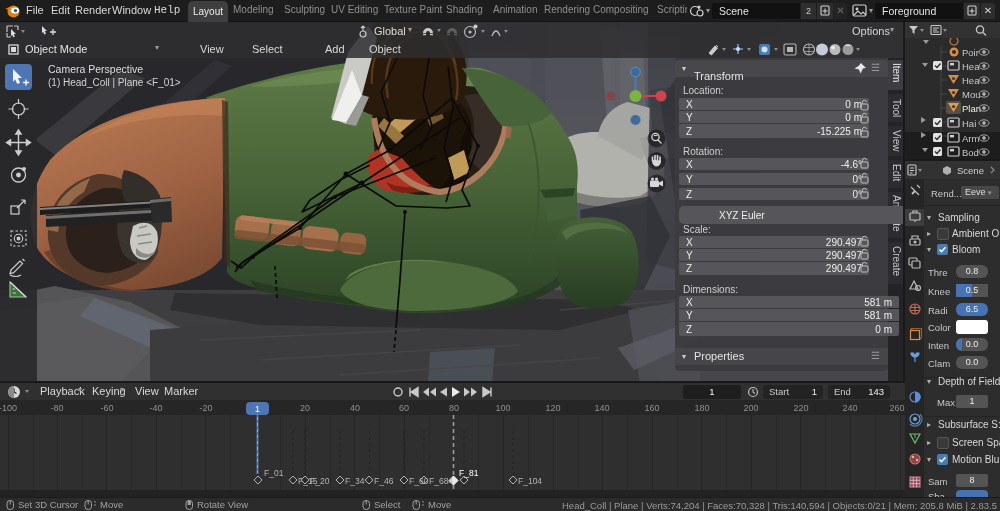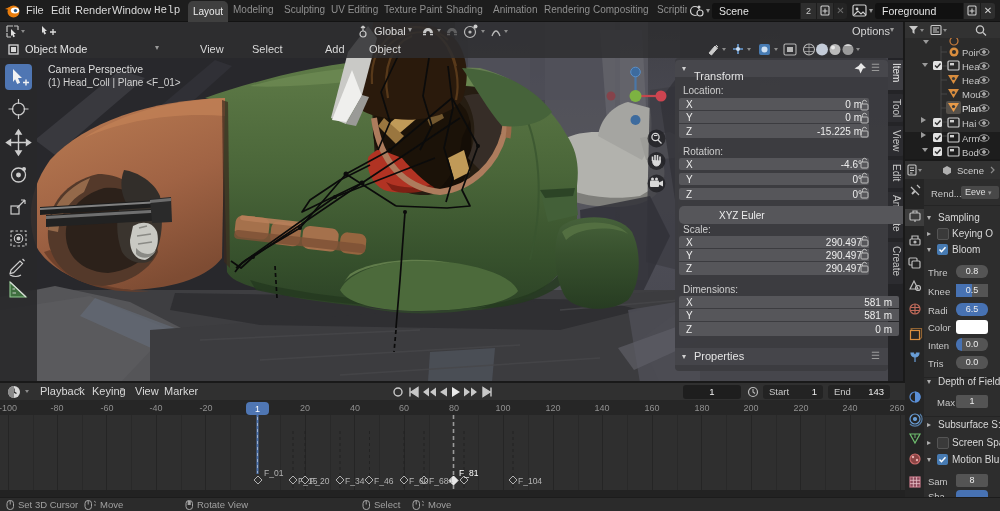--- a/index.html
+++ b/index.html
@@ -714,39 +714,39 @@
       </g>
     </svg>
 
     <div class="abs" style="left:26px;top:27px;font-size:9.5px;color:#c8c8c8;">Rend...</div>
     <div class="abs" style="left:56px;top:25px;width:34px;height:13px;background:#484848;border-radius:2px;font-size:9px;color:#dddddd;padding-left:4px;line-height:13px;">Eeve <span style="color:#9a9a9a;font-size:7px;">▾</span></div>
     <div class="abs" style="left:19px;top:44px;width:76px;height:1px;background:#242424;"></div>
     <div class="abs" style="left:22px;top:52px;font-size:8px;color:#b0b0b0;">▾</div>
       <div class="abs" style="left:33px;top:51px;font-size:10px;color:#d8d8d8;">Sampling</div>
     <div class="abs" style="left:22px;top:68px;font-size:8px;color:#b0b0b0;">▸</div>
     <div class="abs" style="left:32px;top:67px;width:10px;height:10px;background:#3a3a3a;border:1px solid #555;border-radius:2px;"></div>
-    <div class="abs" style="left:47px;top:67px;font-size:10px;color:#d8d8d8;">Keying O</div>
+    <div class="abs" style="left:47px;top:67px;font-size:10px;color:#d8d8d8;">Ambient O</div>
     <div class="abs" style="left:22px;top:84px;font-size:8px;color:#b0b0b0;">▾</div>
     <div class="abs" style="left:32px;top:83px;width:11px;height:11px;background:#477bb3;border-radius:2px;">
         <svg width="11" height="11" viewBox="0 0 11 11">
           <path d="M2.5 5.5 l2 2.2 4 -4.5" stroke="#fff" stroke-width="1.5" fill="none"></path>
         </svg>
       </div>
     <div class="abs" style="left:47px;top:83px;font-size:10px;color:#d8d8d8;">Bloom</div>
     <div class="abs" style="left:23px;top:106px;font-size:9.5px;color:#c8c8c8;">Thre</div>
     <div class="abs" style="left:51px;top:104px;width:32px;height:13px;background:#545454;border-radius:6px;font-size:9px;color:#eee;text-align:center;line-height:13px;">0.8</div>
     <div class="abs" style="left:23px;top:125px;font-size:9.5px;color:#c8c8c8;">Knee</div>
     <div class="abs" style="left:51px;top:123px;width:32px;height:13px;background:linear-gradient(90deg,#4772b3 50%,#545454 50%);border-radius:0;font-size:9px;color:#eee;text-align:center;line-height:13px;">0.5</div>
     <div class="abs" style="left:23px;top:144px;font-size:9.5px;color:#c8c8c8;">Radi</div>
     <div class="abs" style="left:51px;top:142px;width:32px;height:13px;background:#4772b3;border-radius:6px;font-size:9px;color:#eee;text-align:center;line-height:13px;">6.5</div>
     <div class="abs" style="left:23px;top:161px;font-size:9.5px;color:#c8c8c8;">Color</div>
     <div class="abs" style="left:51px;top:159px;width:32px;height:14px;background:#ffffff;border-radius:3px;"></div>
     <div class="abs" style="left:23px;top:179px;font-size:9.5px;color:#c8c8c8;">Inten</div>
     <div class="abs" style="left:51px;top:177px;width:32px;height:13px;background:linear-gradient(90deg,#4772b3 20%,#545454 20%);border-radius:6px;font-size:9px;color:#eee;text-align:center;line-height:13px;">0.0</div>
-    <div class="abs" style="left:23px;top:197px;font-size:9.5px;color:#c8c8c8;">Tris</div>
+    <div class="abs" style="left:23px;top:197px;font-size:9.5px;color:#c8c8c8;">Clam</div>
     <div class="abs" style="left:51px;top:195px;width:32px;height:13px;background:#545454;border-radius:6px;font-size:9px;color:#eee;text-align:center;line-height:13px;">0.0</div>
     <div class="abs" style="left:19px;top:216px;width:76px;height:1px;background:#242424;"></div>
     <div class="abs" style="left:22px;top:216px;font-size:8px;color:#b0b0b0;">▾</div>
       <div class="abs" style="left:33px;top:215px;font-size:10px;color:#d8d8d8;">Depth of Field</div>
     <div class="abs" style="left:32px;top:236px;font-size:9.5px;color:#c8c8c8;">Max</div>
     <div class="abs" style="left:51px;top:234px;width:32px;height:13px;background:#545454;border-radius:2px;font-size:9px;color:#eee;text-align:center;line-height:13px;">1</div>
     <div class="abs" style="left:19px;top:255px;width:76px;height:1px;background:#242424;"></div>
     <div class="abs" style="left:22px;top:259px;font-size:8px;color:#b0b0b0;">▸</div>
       <div class="abs" style="left:33px;top:258px;font-size:10px;color:#d8d8d8;">Subsurface S:</div>
     <div class="abs" style="left:22px;top:277px;font-size:8px;color:#b0b0b0;">▸</div>
@@ -889,15 +889,16 @@
           <path d="M416 1 l2 1.5 M416 5 l2 0" stroke-width="0.8"></path>
       </g>
       <g font-size="9.5" fill="#a0a0a0">
         <text x="12" y="8">Set 3D Cursor</text>
         <text x="94" y="8">Move</text>
         <text x="191" y="8">Rotate View</text>
         <text x="368" y="8">Select</text>
         <text x="422" y="8">Move</text>
       </g>
     </svg>
+    <div class="abs" style="right:3px;top:2px;font-size:9.5px;color:#9a9a9a;">Head_Coll | Plane | Verts:74,204 | Faces:70,328 | Tris:140,594 | Objects:0/21 | Mem: 205.8 MiB | 2.83.5</div>
   </div>
 
 </div>
 
 </body></html>

